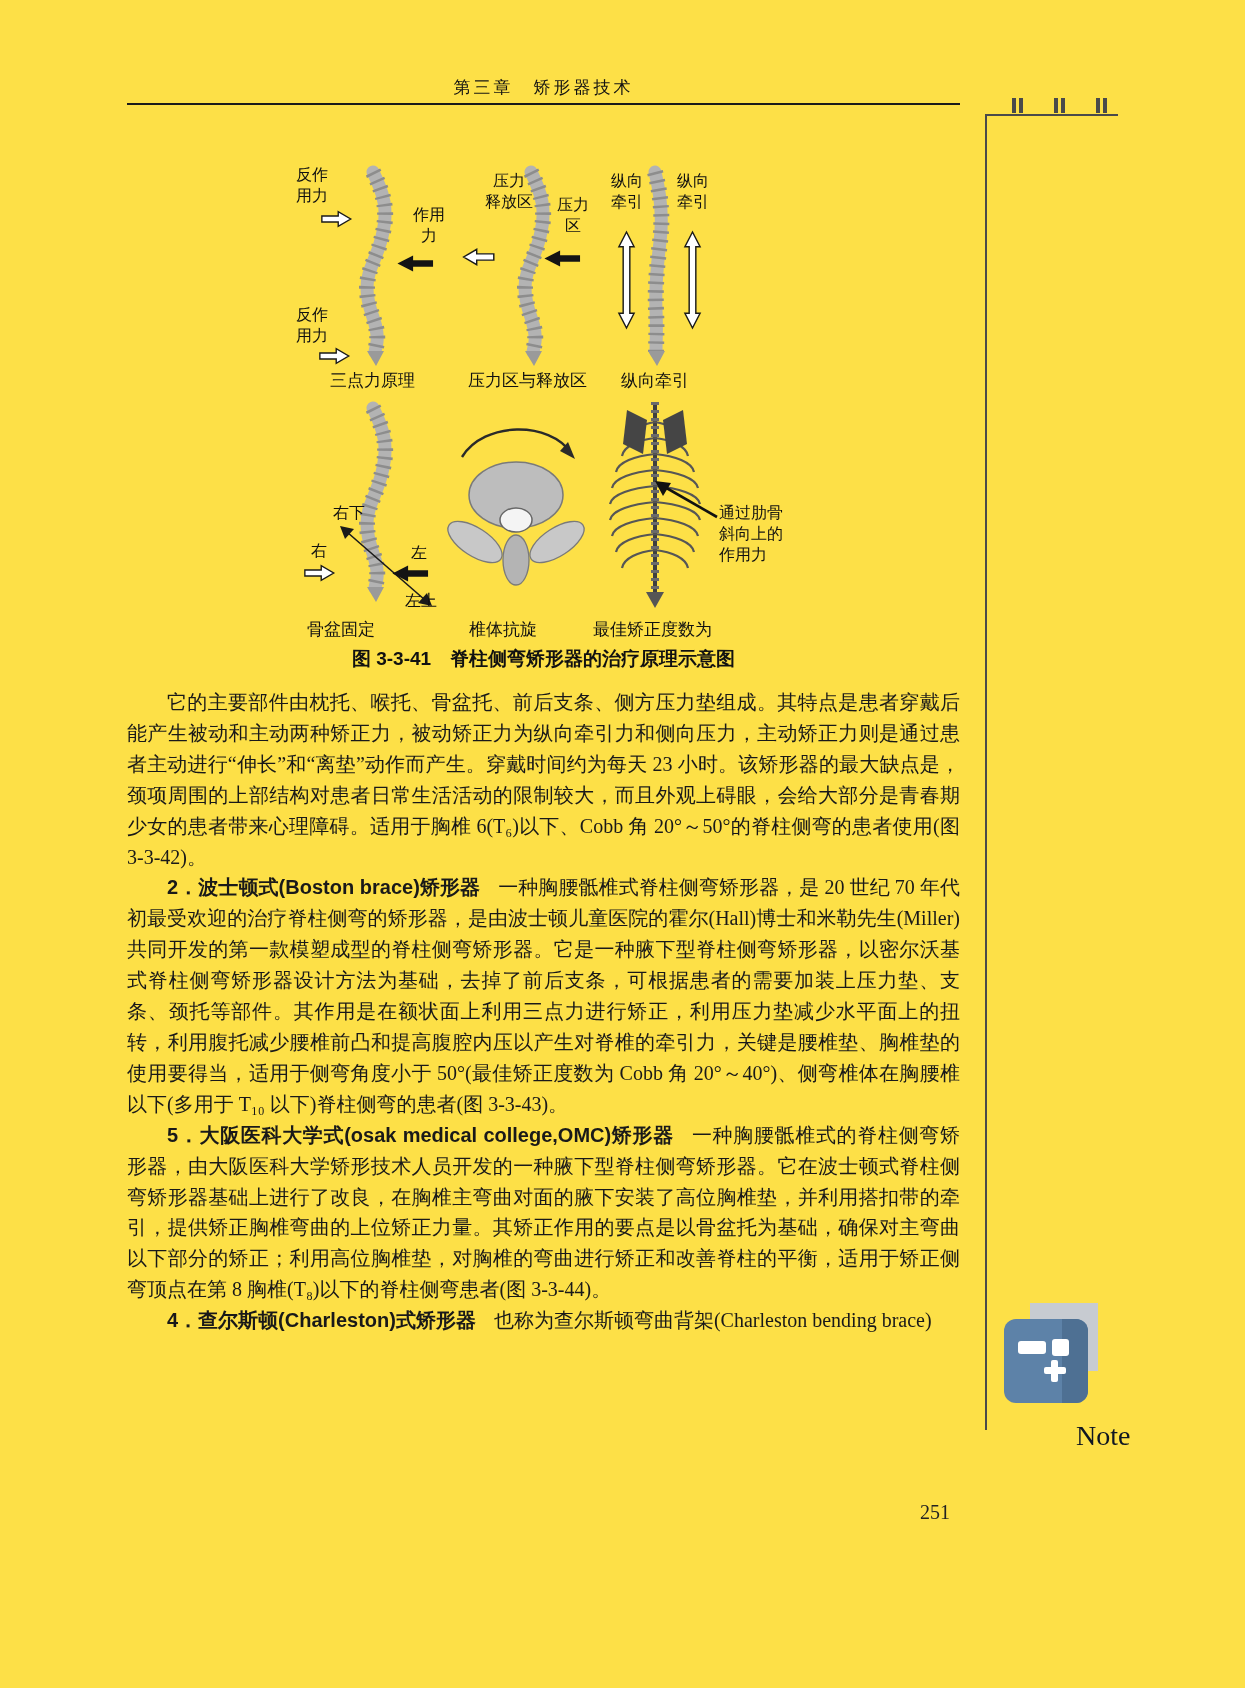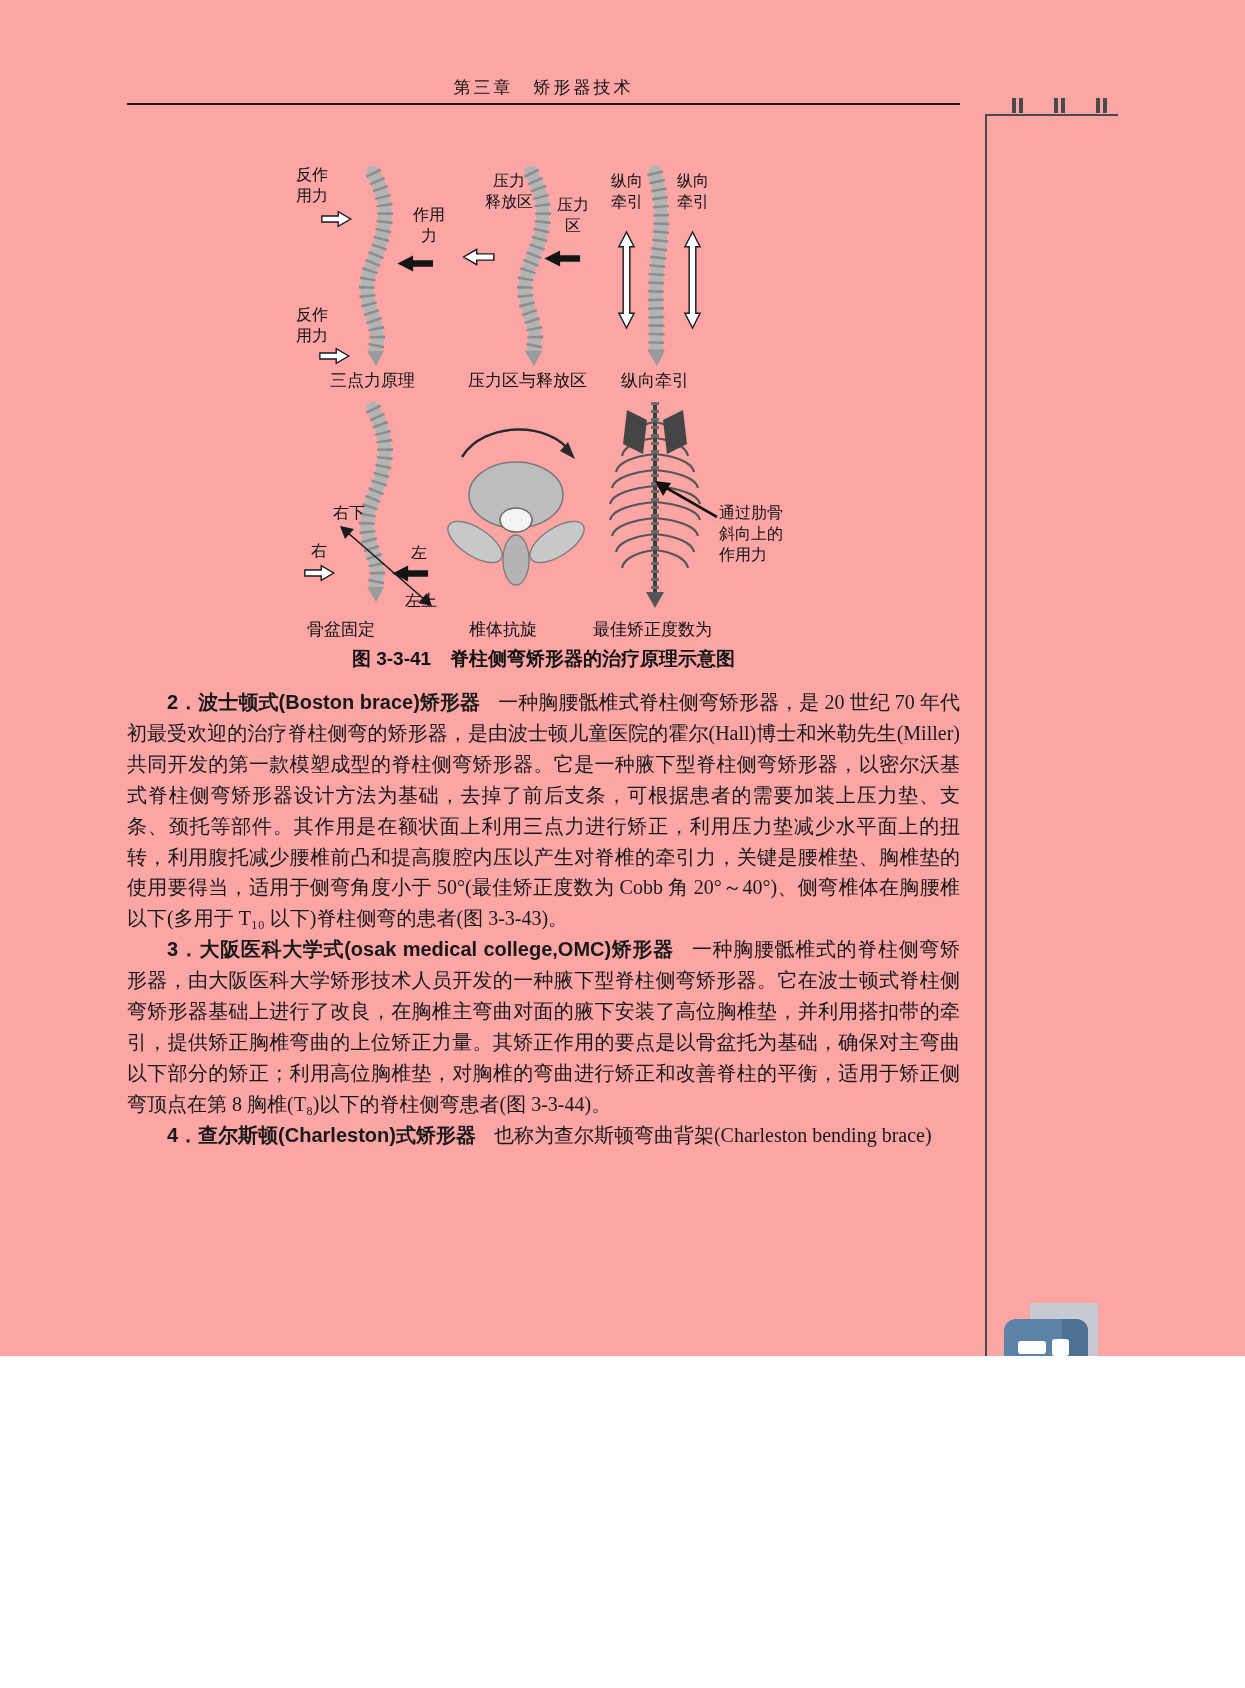--- a/index.html
+++ b/index.html
@@ -1,16 +1,16 @@
 <!DOCTYPE html>
 <html><head>
 <meta charset="utf-8">
 <style>
   html,body{margin:0;padding:0;background:#ffffff;}
-  .page{position:relative;width:1245px;height:1356px;background:#fca5a5;font-family:"Liberation Serif","DejaVu Serif",serif;color:#1a1a1a;overflow:hidden;}
+  .page{position:relative;width:1245px;height:1688px;background:#fde047;font-family:"Liberation Serif","DejaVu Serif",serif;color:#1a1a1a;overflow:hidden;}
   .abs{position:absolute;}
   .header-title{top:76px;left:127px;width:833px;text-align:center;font-size:17px;letter-spacing:3px;color:#111;}
   .header-rule{top:103px;left:127px;width:833px;height:1.5px;background:#1a1a1a;}
   .side-vline{left:985px;top:114px;width:1.5px;height:1316px;background:#4a4a4a;}
   .side-hline{left:985px;top:114px;width:133px;height:1.5px;background:#4a4a4a;}
   .tick{position:absolute;top:98px;width:4px;height:15px;background:#4a4a4a;}
   .fig{left:127px;top:150px;width:833px;height:498px;}
   .fig-label{position:absolute;font-family:"Liberation Sans","DejaVu Sans",sans-serif;font-size:16px;line-height:21px;color:#111;white-space:pre-line;text-align:center;}
   .panel-caption{position:absolute;font-family:"Liberation Sans","DejaVu Sans",sans-serif;font-size:17px;color:#111;white-space:nowrap;}
   .fig-title{top:646px;left:127px;width:833px;text-align:center;font-weight:bold;font-size:19px;font-family:"Liberation Sans","DejaVu Sans",sans-serif;color:#111;}
@@ -164,22 +164,23 @@
     <div class="fig-label" style="left:592px;top:352px;width:80px;text-align:left">通过肋骨
 斜向上的
 作用力</div>
     <div class="panel-caption" style="left:466px;top:468px;width:124px">最佳矫正度数为</div>
 
   </div>
 
   <div class="abs fig-title">图 3-3-41　脊柱侧弯矫形器的治疗原理示意图</div>
 
   <div class="abs body-text">
+    <p class="para"><span>它的主要部件由枕托、喉托、骨盆托、前后支条、侧方压力垫组成。其特点是患者穿戴后能产生被动和主动两种矫正力，被动矫正力为纵向牵引力和侧向压力，主动矫正力则是通过患者主动进行“伸长”和“离垫”动作而产生。穿戴时间约为每天 23 小时。该矫形器的最大缺点是，颈项周围的上部结构对患者日常生活活动的限制较大，而且外观上碍眼，会给大部分是青春期少女的患者带来心理障碍。适用于胸椎 6(T₆)以下、Cobb 角 20°～50°的脊柱侧弯的患者使用(图 3-3-42)。</span></p>
     <p class="para"><b class="lead">2．波士顿式(Boston brace)矫形器</b><span>一种胸腰骶椎式脊柱侧弯矫形器，是 20 世纪 70 年代初最受欢迎的治疗脊柱侧弯的矫形器，是由波士顿儿童医院的霍尔(Hall)博士和米勒先生(Miller)共同开发的第一款模塑成型的脊柱侧弯矫形器。它是一种腋下型脊柱侧弯矫形器，以密尔沃基式脊柱侧弯矫形器设计方法为基础，去掉了前后支条，可根据患者的需要加装上压力垫、支条、颈托等部件。其作用是在额状面上利用三点力进行矫正，利用压力垫减少水平面上的扭转，利用腹托减少腰椎前凸和提高腹腔内压以产生对脊椎的牵引力，关键是腰椎垫、胸椎垫的使用要得当，适用于侧弯角度小于 50°(最佳矫正度数为 Cobb 角 20°～40°)、侧弯椎体在胸腰椎以下(多用于 T₁₀ 以下)脊柱侧弯的患者(图 3-3-43)。</span></p>
-    <p class="para"><b class="lead">3．大阪医科大学式(osak medical college,OMC)矫形器</b><span>一种胸腰骶椎式的脊柱侧弯矫形器，由大阪医科大学矫形技术人员开发的一种腋下型脊柱侧弯矫形器。它在波士顿式脊柱侧弯矫形器基础上进行了改良，在胸椎主弯曲对面的腋下安装了高位胸椎垫，并利用搭扣带的牵引，提供矫正胸椎弯曲的上位矫正力量。其矫正作用的要点是以骨盆托为基础，确保对主弯曲以下部分的矫正；利用高位胸椎垫，对胸椎的弯曲进行矫正和改善脊柱的平衡，适用于矫正侧弯顶点在第 8 胸椎(T₈)以下的脊柱侧弯患者(图 3-3-44)。</span></p>
+    <p class="para"><b class="lead">5．大阪医科大学式(osak medical college,OMC)矫形器</b><span>一种胸腰骶椎式的脊柱侧弯矫形器，由大阪医科大学矫形技术人员开发的一种腋下型脊柱侧弯矫形器。它在波士顿式脊柱侧弯矫形器基础上进行了改良，在胸椎主弯曲对面的腋下安装了高位胸椎垫，并利用搭扣带的牵引，提供矫正胸椎弯曲的上位矫正力量。其矫正作用的要点是以骨盆托为基础，确保对主弯曲以下部分的矫正；利用高位胸椎垫，对胸椎的弯曲进行矫正和改善脊柱的平衡，适用于矫正侧弯顶点在第 8 胸椎(T₈)以下的脊柱侧弯患者(图 3-3-44)。</span></p>
     <p class="para"><b class="lead">4．查尔斯顿(Charleston)式矫形器</b><span>也称为查尔斯顿弯曲背架(Charleston bending brace)</span></p>
   </div>
 
   <div class="abs" style="left:1004px;top:1303px;width:100px;height:112px">
     <div style="position:absolute;left:26px;top:0;width:68px;height:68px;background:#c7cbd1"></div>
     <div style="position:absolute;left:0;top:16px;width:84px;height:84px;background:#5d82a8;border-radius:12px"></div>
     <div style="position:absolute;left:58px;top:16px;width:26px;height:84px;background:#4e7093;border-radius:0 12px 12px 0"></div>
     <div style="position:absolute;left:14px;top:38px;width:28px;height:13px;background:#ffffff;border-radius:3px"></div>
     <div style="position:absolute;left:48px;top:36px;width:17px;height:17px;background:#ffffff;border-radius:3px"></div>
     <div style="position:absolute;left:40px;top:64px;width:22px;height:7px;background:#ffffff;border-radius:2px"></div>

